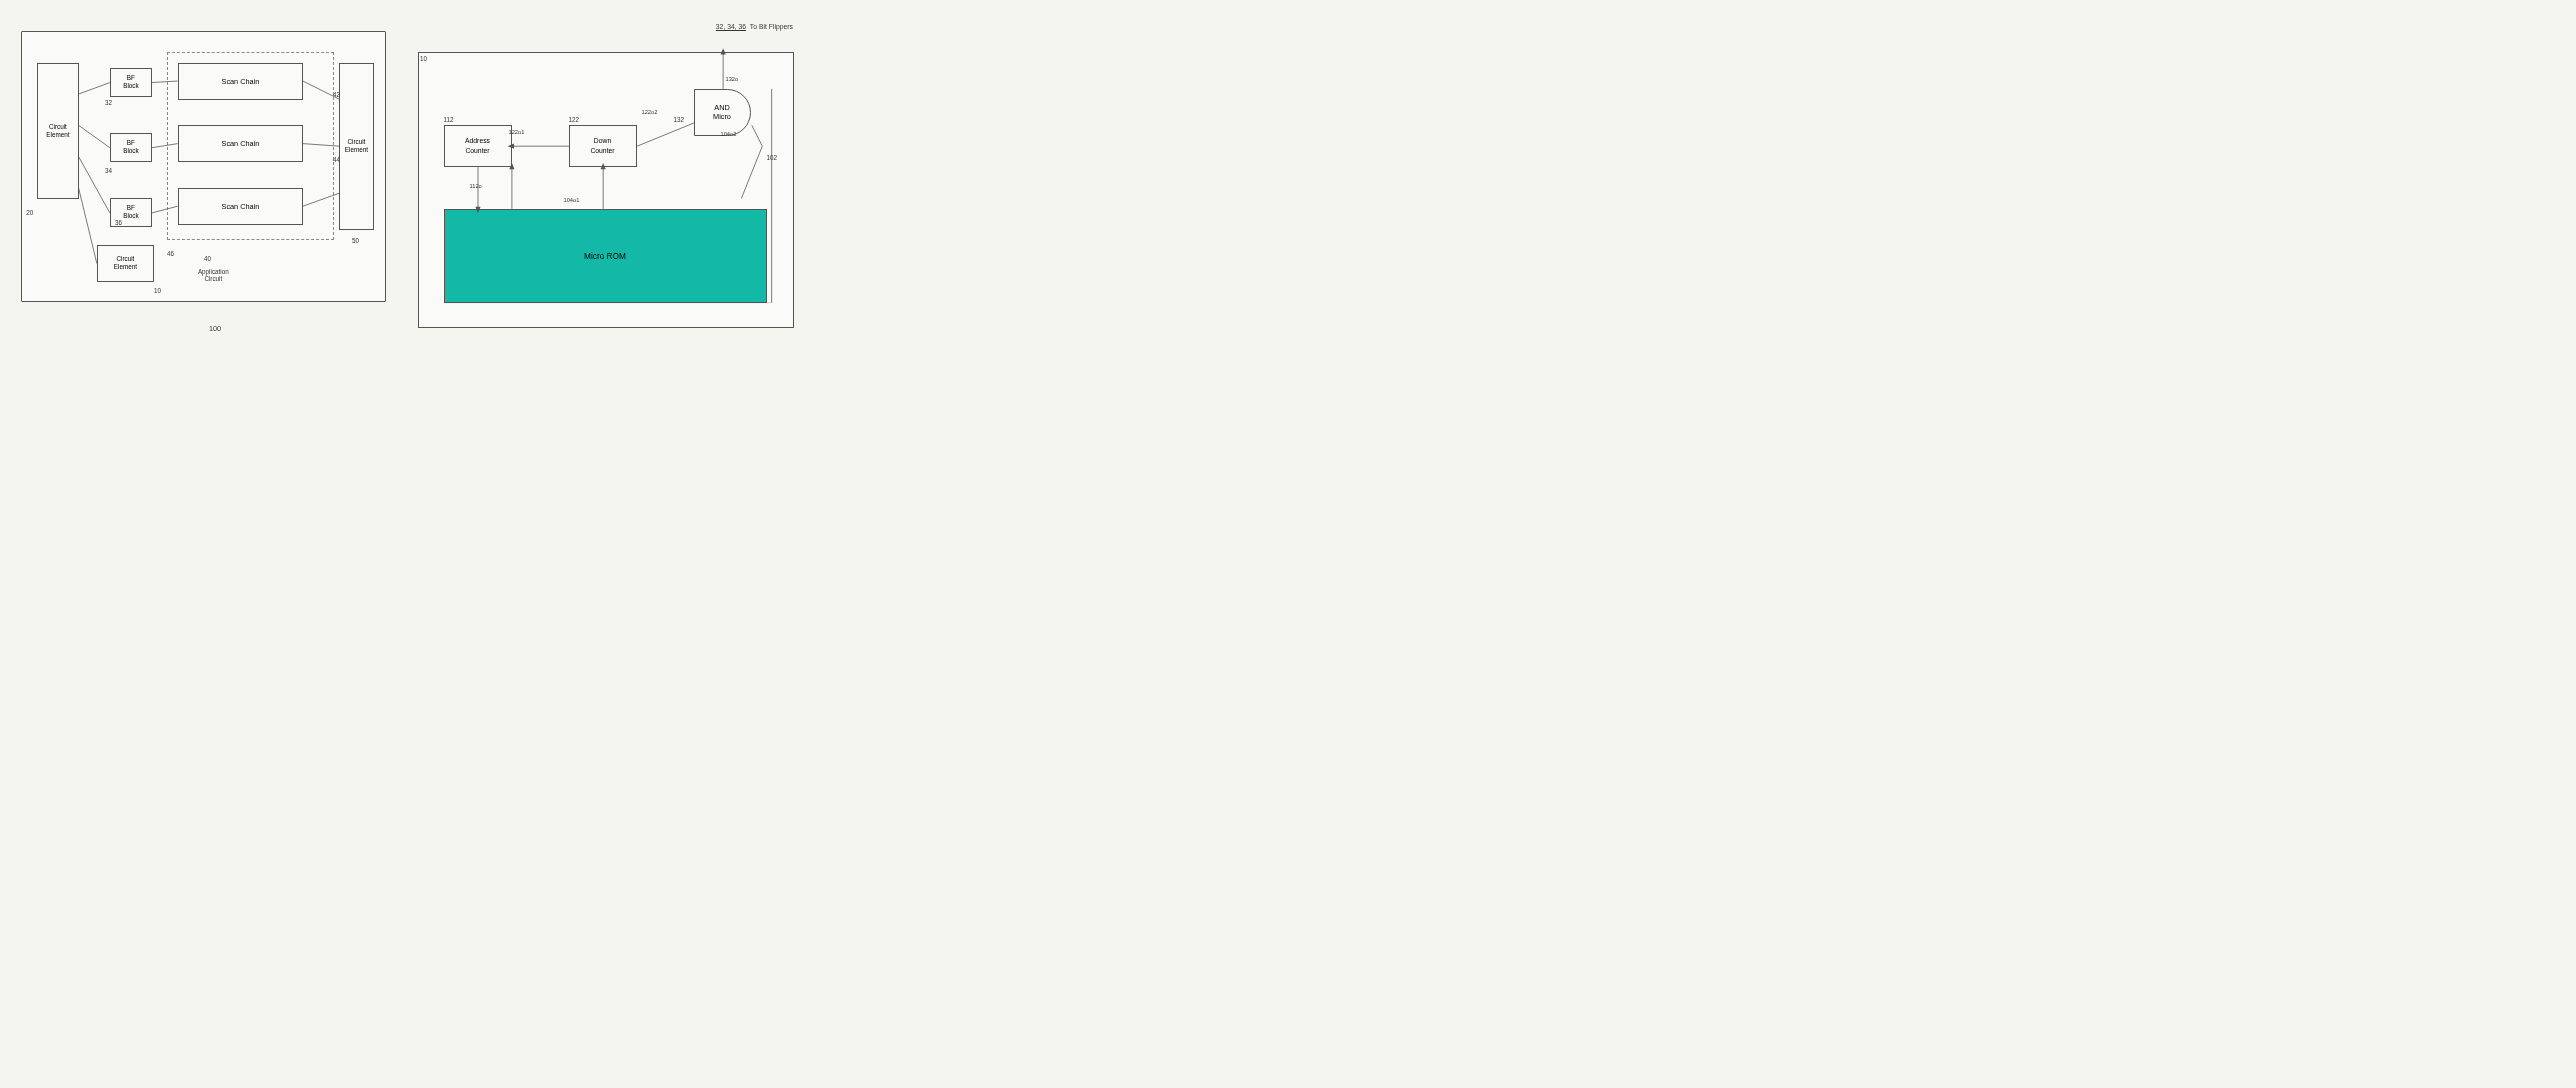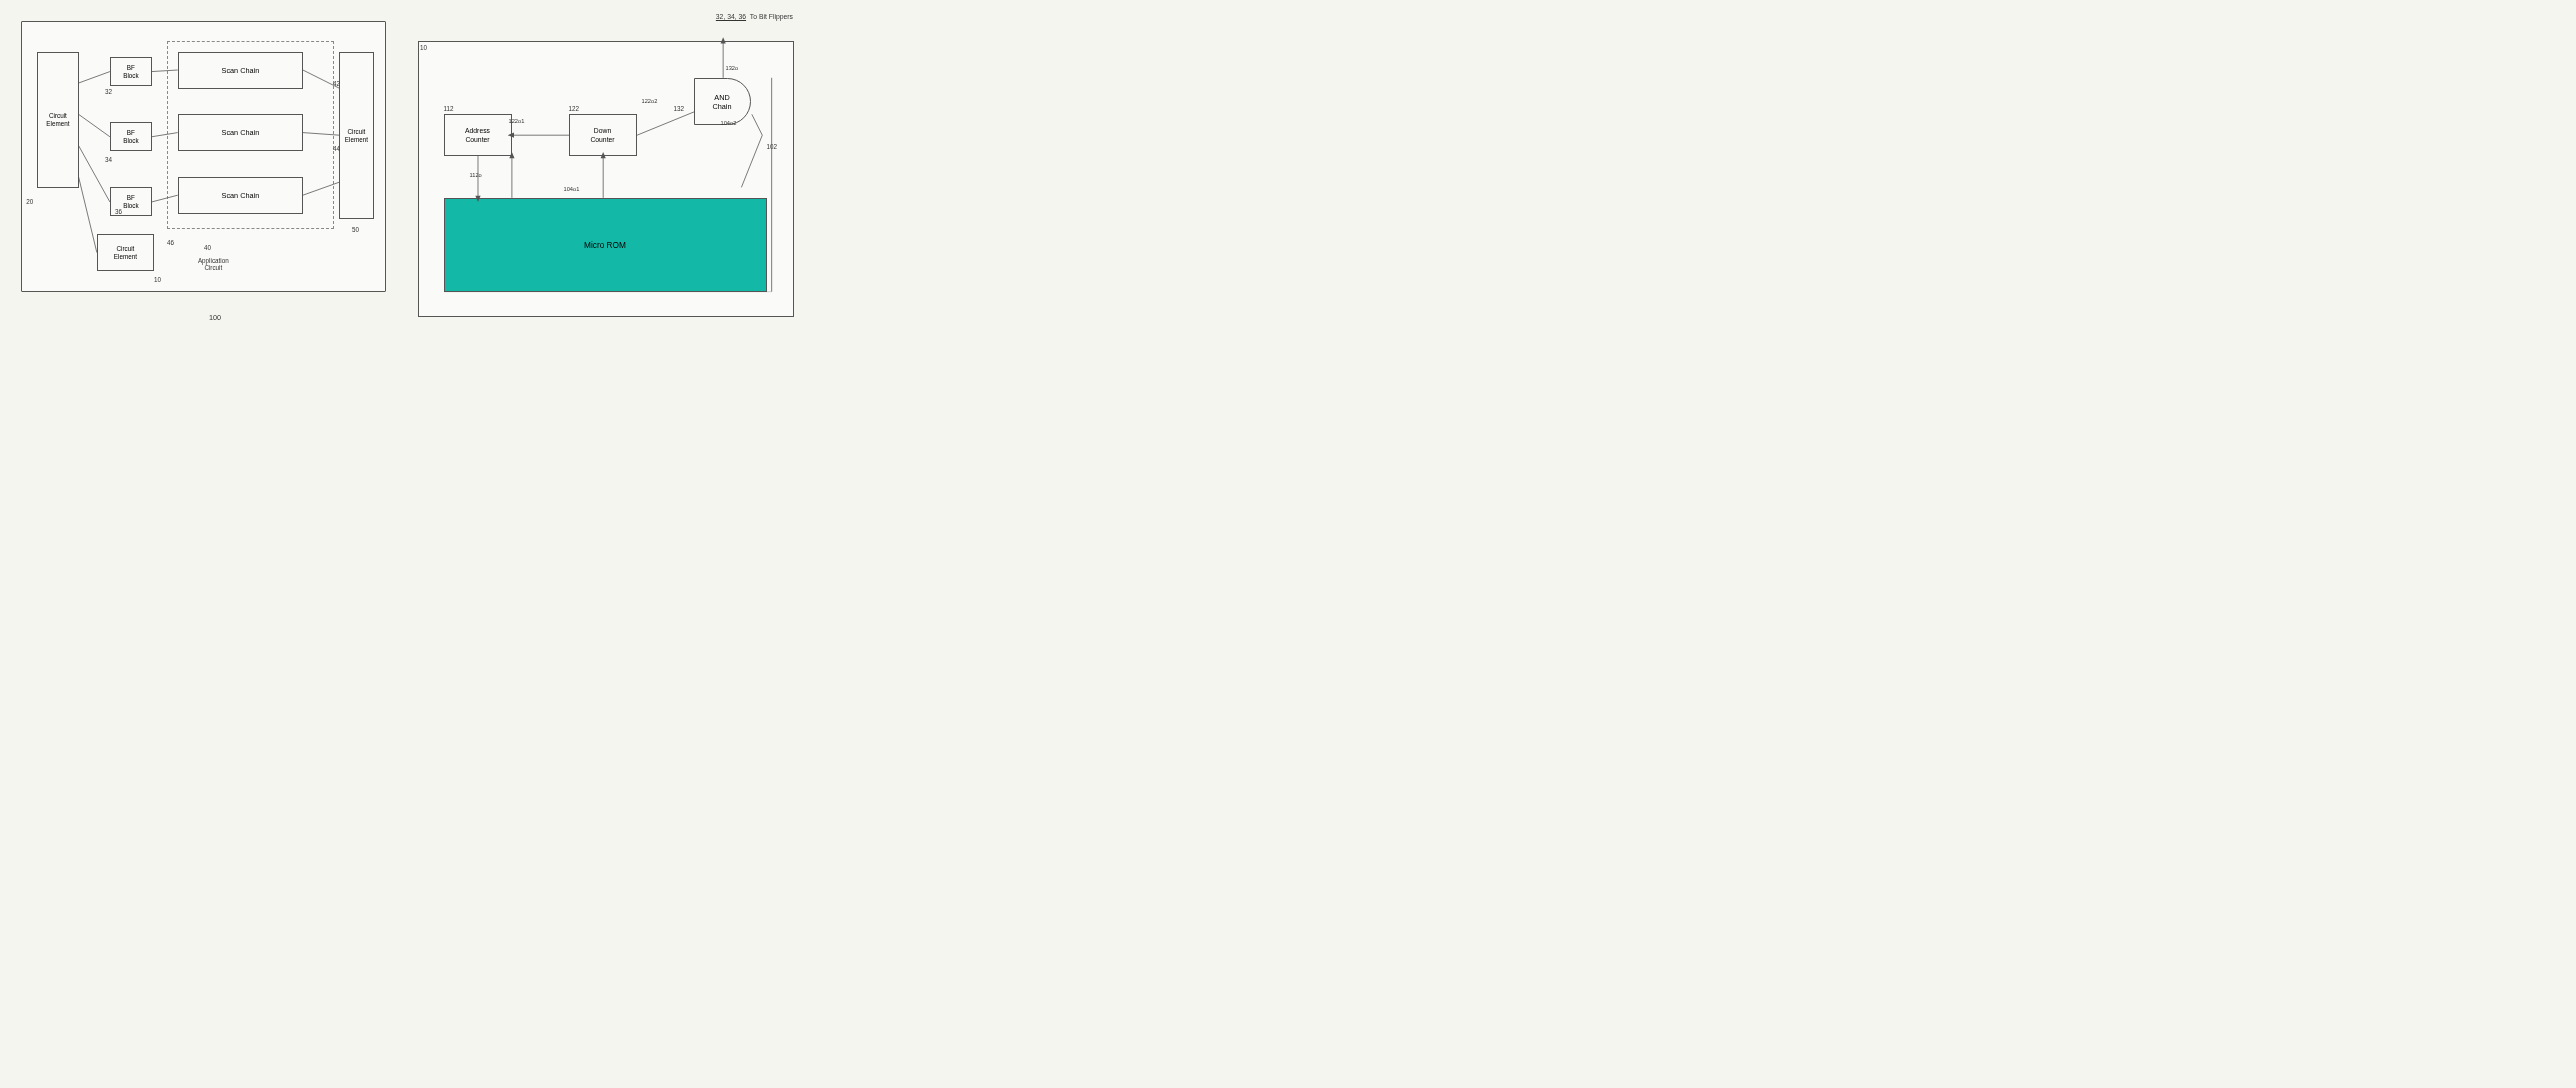--- a/index.html
+++ b/index.html
@@ -12,21 +12,21 @@
       display: flex;
       align-items: center;
       justify-content: center;
     }
 
     .page-container {
       width: 803px;
       height: 334px;
       display: flex;
       flex-direction: row;
-      align-items: flex-start;
+      align-items: flex-end;
       gap: 21px;
       padding: 5.2px 10.4px;
     }
 
     
     .left-diagram {
       position: relative;
       width: 386px;
       height: 313px;
     }
@@ -388,21 +388,21 @@
 Counter</span>
     </div>
 
     <div class="down-counter">
       <span style="white-space:pre-line;">Down
 Counter</span>
     </div>
 
     <div class="and-gate">
       <span style="white-space:pre-line;text-align:center;">AND
-Chain</span>
+Micro</span>
     </div>
 
     <div class="micro-rom">
       <span>Micro ROM</span>
     </div>
 
     <span class="r-label" style="top:95px;left:26px;">112</span>
     <span class="r-label" style="top:95px;left:151px;">122</span>
     <span class="r-label" style="top:95px;left:256px;">132</span>
     <span class="r-label" style="top:108px;left:91px;font-size:5.7px;">122o1</span>

